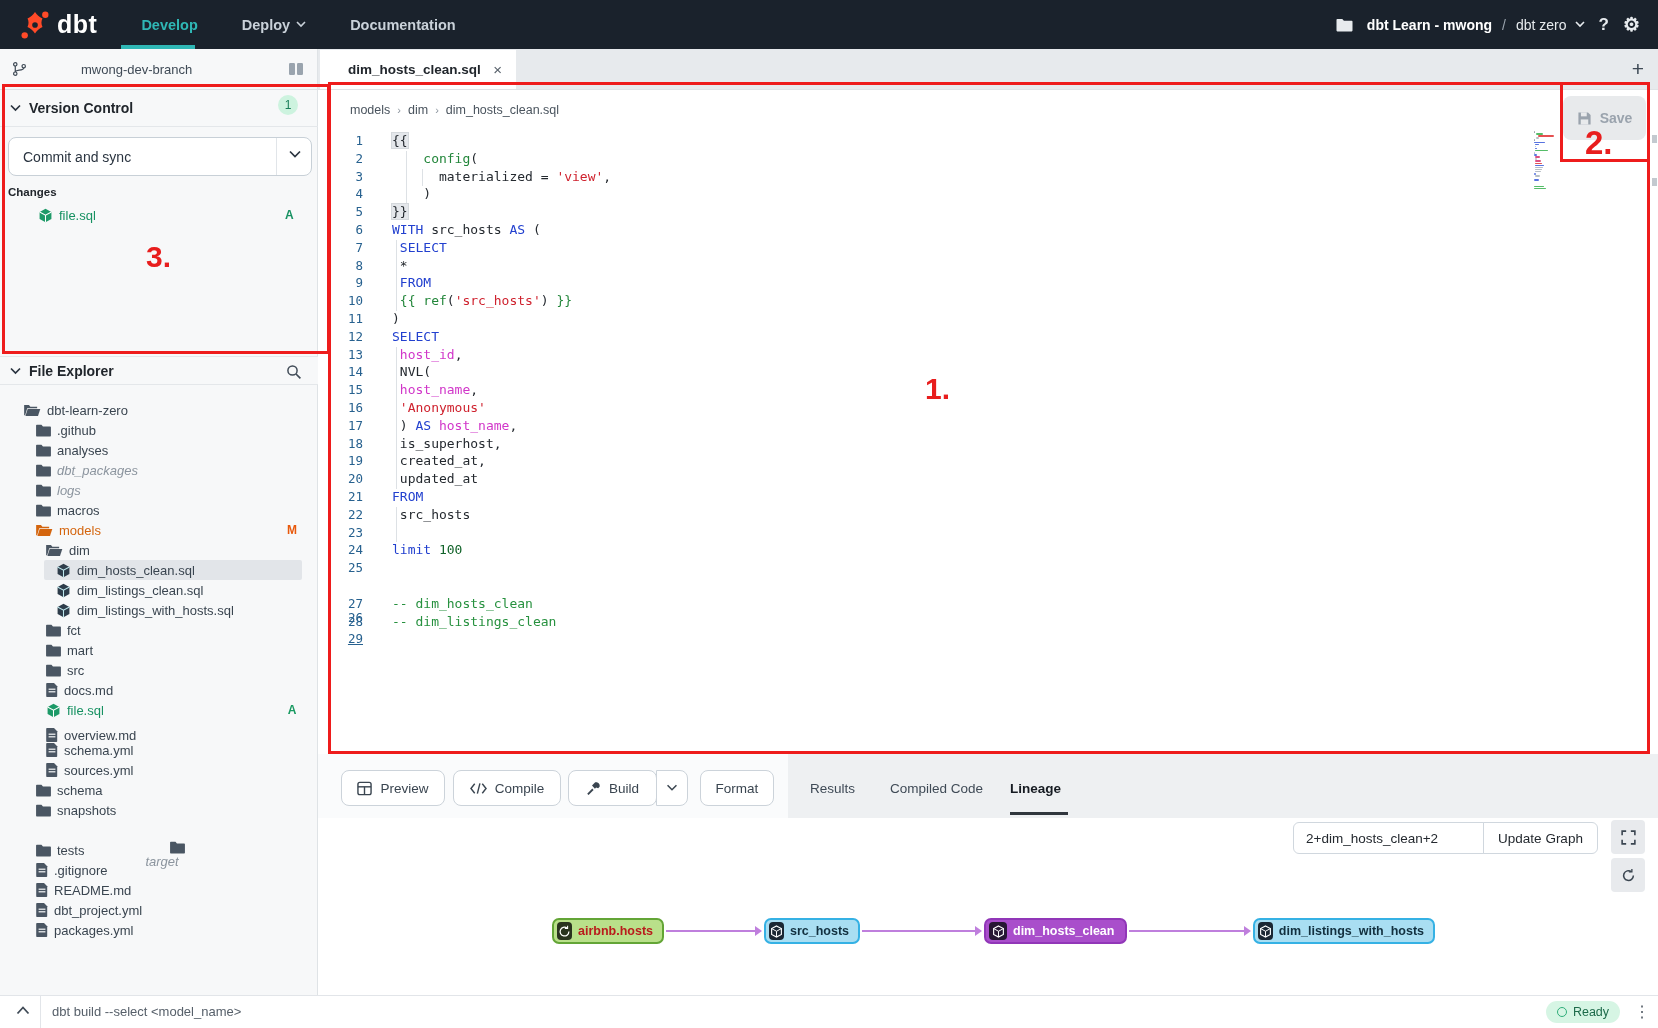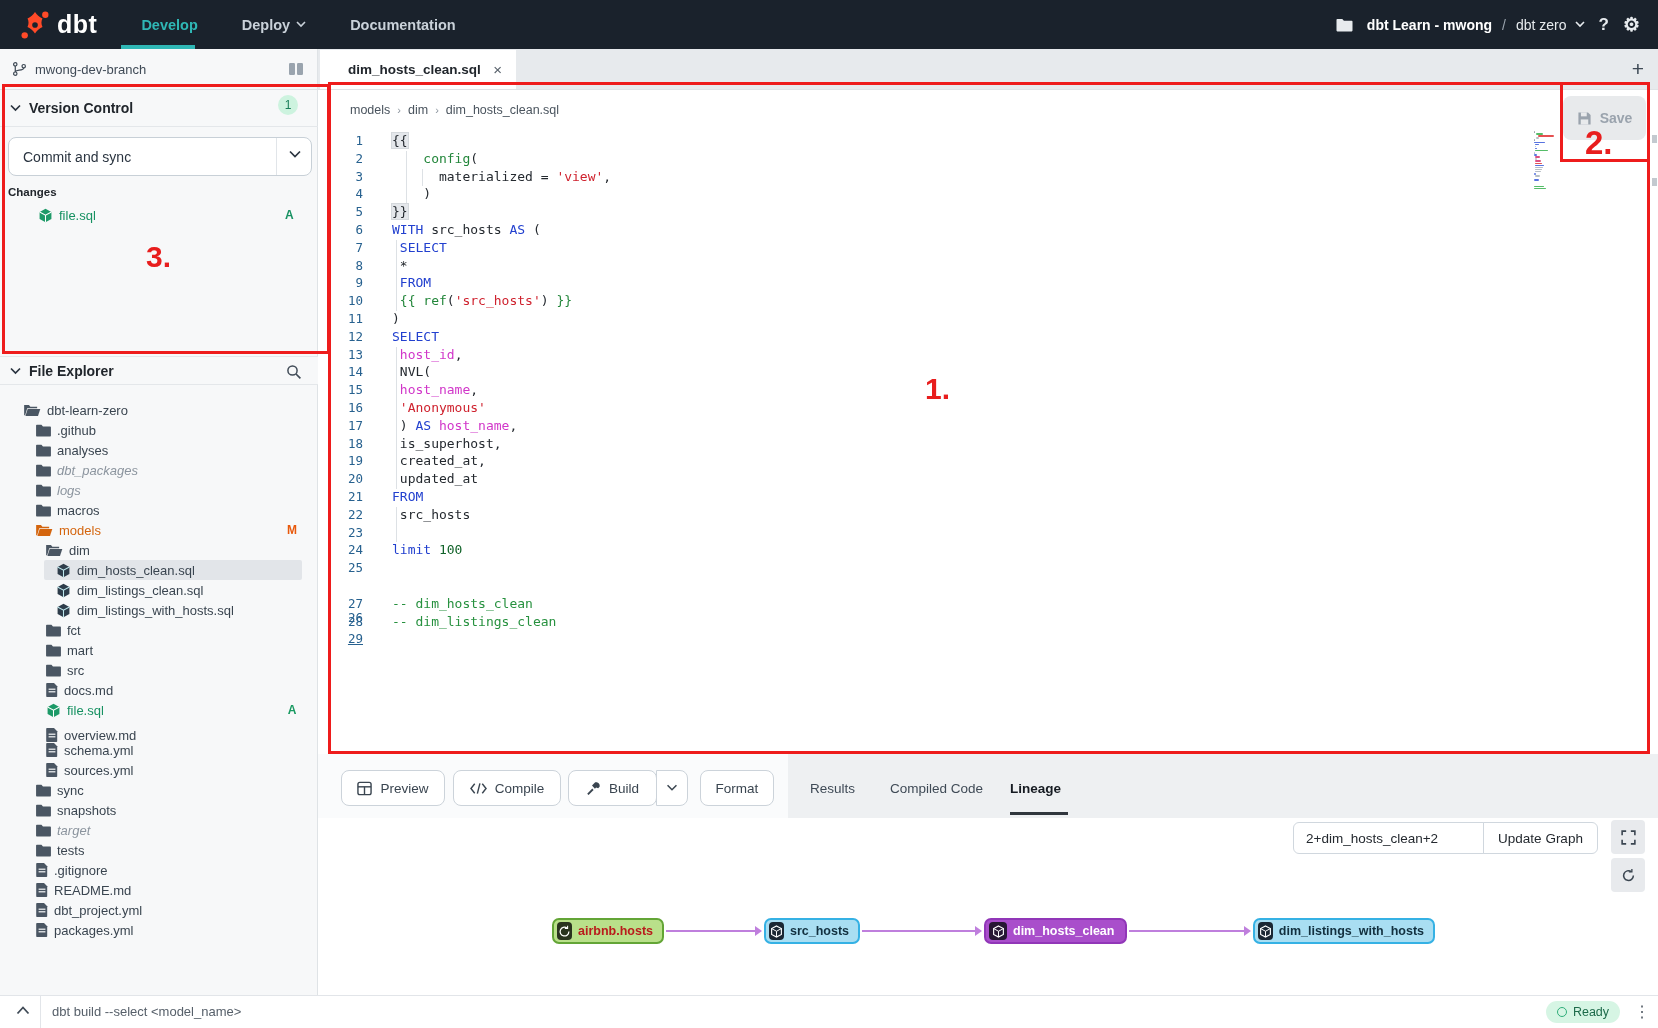--- a/index.html
+++ b/index.html
@@ -15,21 +15,21 @@
   .nav-item{font-size:14.5px;font-weight:bold;color:#c9d1d9;margin-left:44px;cursor:pointer;display:flex;align-items:center;gap:6px;}
   .nav-item.active{color:#2fb7b5;}
   #nav-underline{left:121px;top:45px;width:74px;height:4px;background:#2fb7b5;}
   #nav-right{position:absolute;right:18px;top:0;height:49px;display:flex;align-items:center;gap:14px;color:#e7ebee;}
   #acct{display:flex;align-items:center;gap:8px;font-size:14px;}
   #acct b{font-weight:bold;color:#fff;}
   #acct .sep{color:#9aa4ae;margin:0 2px;}
   .nav-ico{color:#e7ebee;font-size:17px;font-weight:bold;}
 
   
-  #branchbar{left:0;top:49px;width:318px;height:41px;background:#f7f8f9;border-bottom:1px solid #dfe3e6;border-right:1px solid #dfe3e6;box-sizing:border-box;display:flex;align-items:center;}
+  #branchbar{left:0;top:49px;width:318px;height:41px;background:#f7f8f9;border-bottom:1px solid #dfe3e6;border-right:1px solid #dfe3e6;box-sizing:border-box;display:flex;align-items:center;gap:46px;}
   #branch-name{font-size:13px;color:#3f4a56;margin-left:8px;}
   #tabstrip{left:318px;top:49px;width:1340px;height:41px;background:#e7eaed;border-bottom:1px solid #dfe3e6;box-sizing:border-box;}
   #tab-active{left:2px;top:1px;width:196px;height:39px;background:#fff;display:flex;align-items:center;}
   #tab-label{font-size:13.5px;font-weight:bold;color:#21262c;margin-left:28px;}
   #tab-close{position:absolute;right:14px;font-size:15px;color:#57606a;cursor:pointer;}
   #tab-plus{position:absolute;right:14px;top:8px;font-size:21px;color:#3f4a56;cursor:pointer;}
 
   
   #sidebar{left:0;top:90px;width:318px;height:905px;background:#f7f8f9;border-right:1px solid #dfe3e6;box-sizing:border-box;}
   .sec-head{display:flex;align-items:center;height:30px;}
@@ -388,31 +388,31 @@
             </svg>
           </span>
           <span class="lbl" style="position: relative;">sources.yml</span>
         </div>
         <div class="tree-row" style="top: 380px;">
           <span style="margin-left: 36px; display: flex; position: relative;">
             <svg width="15" height="13" viewBox="0 0 16 14">
               <path d="M.8.9h5l1.6 1.9h7.8c.5 0 .8.3.8.8v9c0 .5-.3.8-.8.8H.8c-.5 0-.8-.3-.8-.8V1.7C0 1.2.3.9.8.9z" fill="#4a5663"></path>
             </svg>
           </span>
-          <span class="lbl" style="position: relative;">sync</span>
+          <span class="lbl" style="position: relative;">schema</span>
         </div>
         <div class="tree-row" style="top: 400px;">
           <span style="margin-left: 36px; display: flex; position: relative;">
             <svg width="15" height="13" viewBox="0 0 16 14">
               <path d="M.8.9h5l1.6 1.9h7.8c.5 0 .8.3.8.8v9c0 .5-.3.8-.8.8H.8c-.5 0-.8-.3-.8-.8V1.7C0 1.2.3.9.8.9z" fill="#4a5663"></path>
             </svg>
           </span>
           <span class="lbl" style="position: relative;">snapshots</span>
         </div>
-        <div class="tree-row muted" style="top: 420px;">
+        <div class="tree-row muted" style="top: 441px; flex-direction: column;">
           <span style="margin-left: 36px; display: flex; position: relative;">
             <svg width="15" height="13" viewBox="0 0 16 14">
               <path d="M.8.9h5l1.6 1.9h7.8c.5 0 .8.3.8.8v9c0 .5-.3.8-.8.8H.8c-.5 0-.8-.3-.8-.8V1.7C0 1.2.3.9.8.9z" fill="#4a5663"></path>
             </svg>
           </span>
           <span class="lbl" style="position: relative;">target</span>
         </div>
         <div class="tree-row" style="top: 440px;">
           <span style="margin-left: 36px; display: flex; position: relative;">
             <svg width="15" height="13" viewBox="0 0 16 14">

